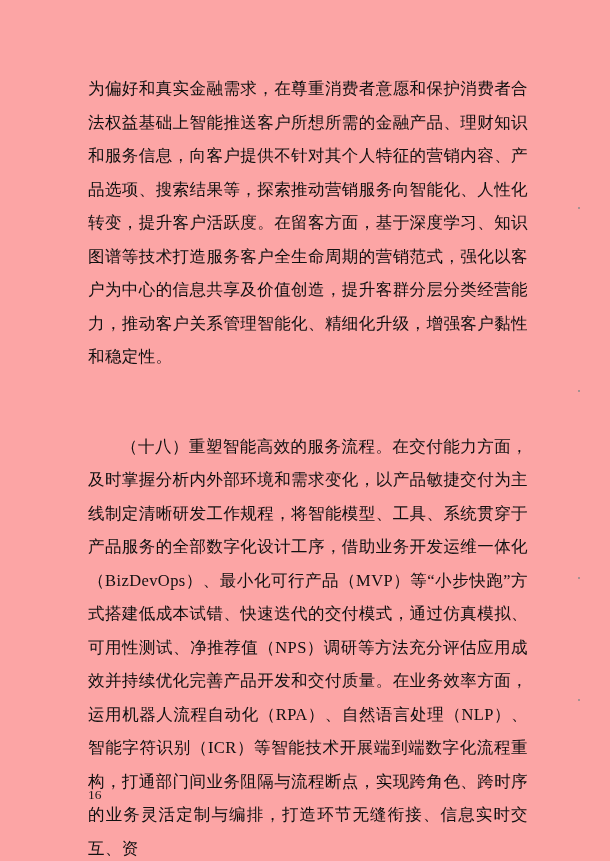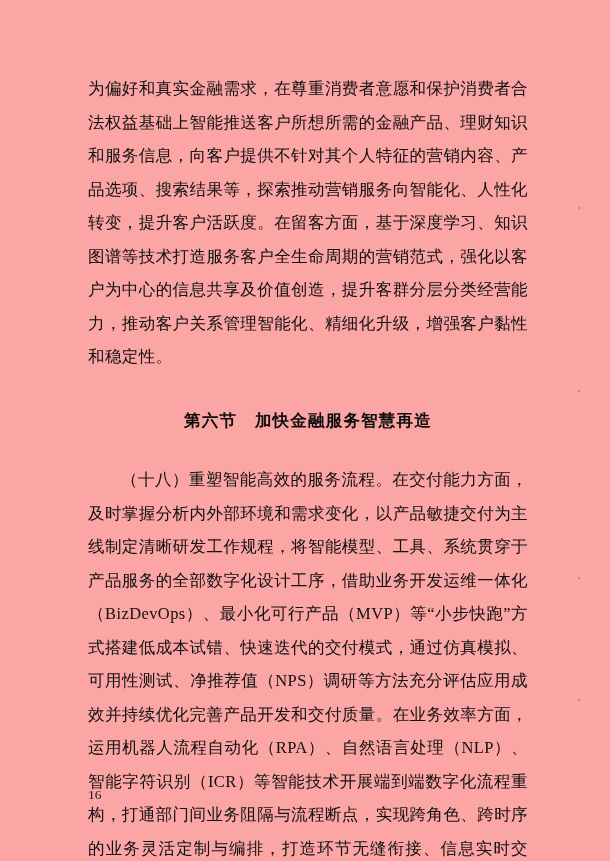--- a/index.html
+++ b/index.html
@@ -73,21 +73,20 @@
 <body>
 
 <div class="page">
 
   <div class="content">
 
     <p class="para">为偏好和真实金融需求，在尊重消费者意愿和保护消费者合法权益基础上智能推送客户所想所需的金融产品、理财知识和服务信息，向客户提供不针对其个人特征的营销内容、产品选项、搜索结果等，探索推动营销服务向智能化、人性化转变，提升客户活跃度。在留客方面，基于深度学习、知识图谱等技术打造服务客户全生命周期的营销范式，强化以客户为中心的信息共享及价值创造，提升客群分层分类经营能力，推动客户关系管理智能化、精细化升级，增强客户黏性和稳定性。</p>
 
     <div class="spacer-med"></div>
 
-    <h2 class="section-heading">第六节　加快金融服务智慧再造</h2>
 
     <div class="spacer-small"></div>
 
     <p class="para para-indent">（十八）重塑智能高效的服务流程。在交付能力方面，及时掌握分析内外部环境和需求变化，以产品敏捷交付为主线制定清晰研发工作规程，将智能模型、工具、系统贯穿于产品服务的全部数字化设计工序，借助业务开发运维一体化（BizDevOps）、最小化可行产品（MVP）等“小步快跑”方式搭建低成本试错、快速迭代的交付模式，通过仿真模拟、可用性测试、净推荐值（NPS）调研等方法充分评估应用成效并持续优化完善产品开发和交付质量。在业务效率方面，运用机器人流程自动化（RPA）、自然语言处理（NLP）、智能字符识别（ICR）等智能技术开展端到端数字化流程重构，打通部门间业务阻隔与流程断点，实现跨角色、跨时序的业务灵活定制与编排，打造环节无缝衔接、信息实时交互、资</p>
 
   </div>
 
   <div class="page-number">16</div>
 
   <span class="margin-dot dot-a"></span>

